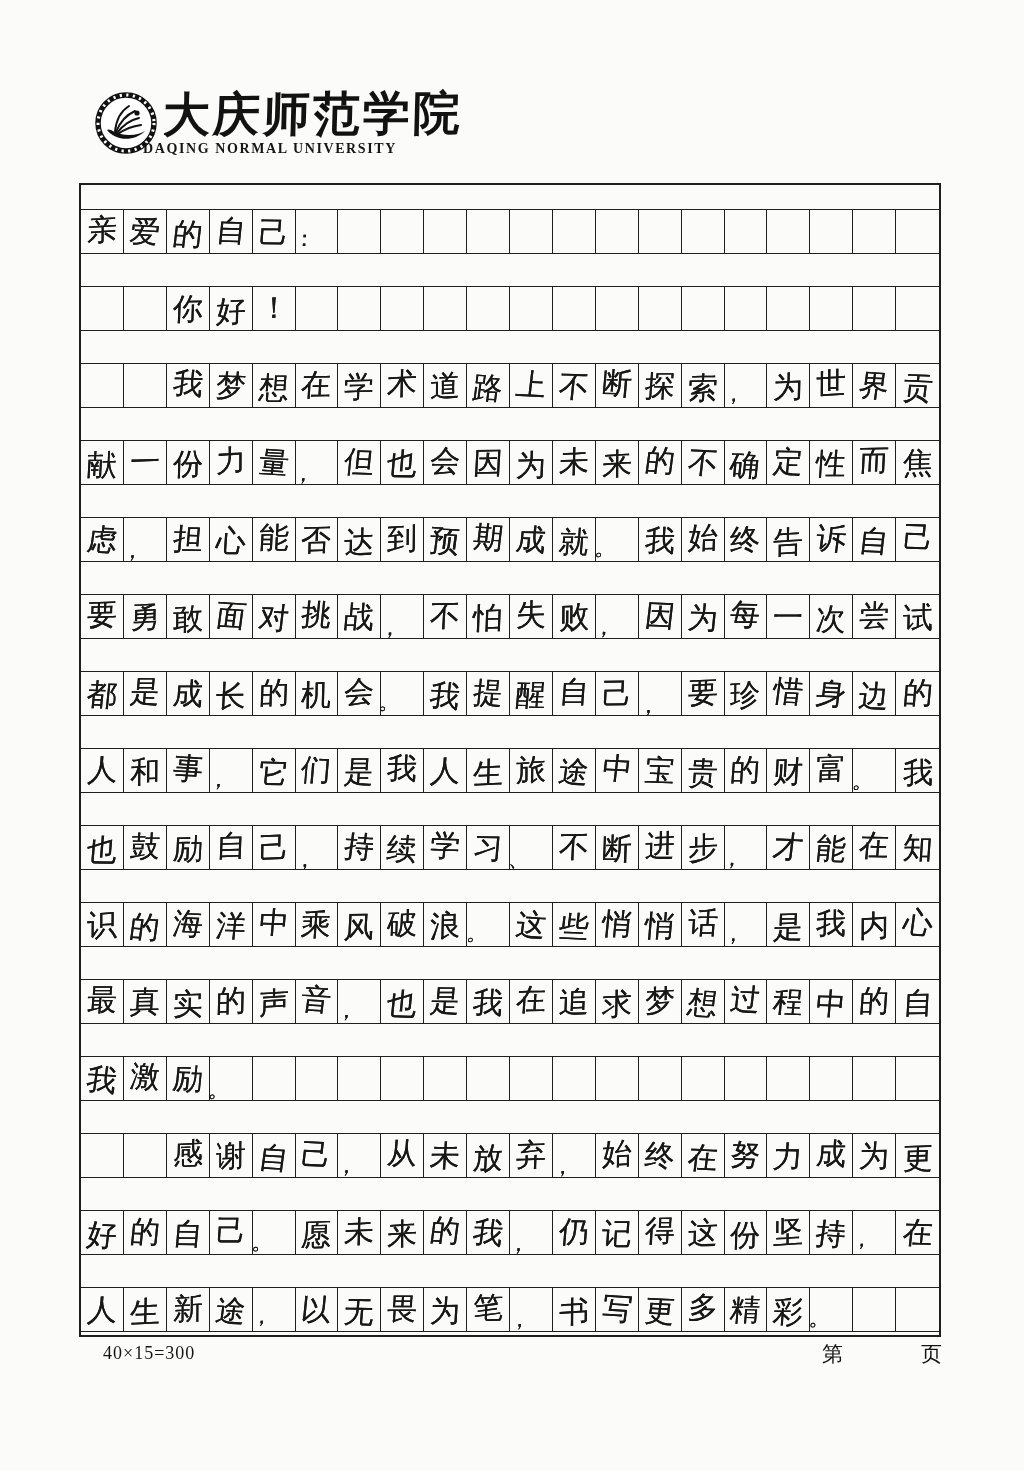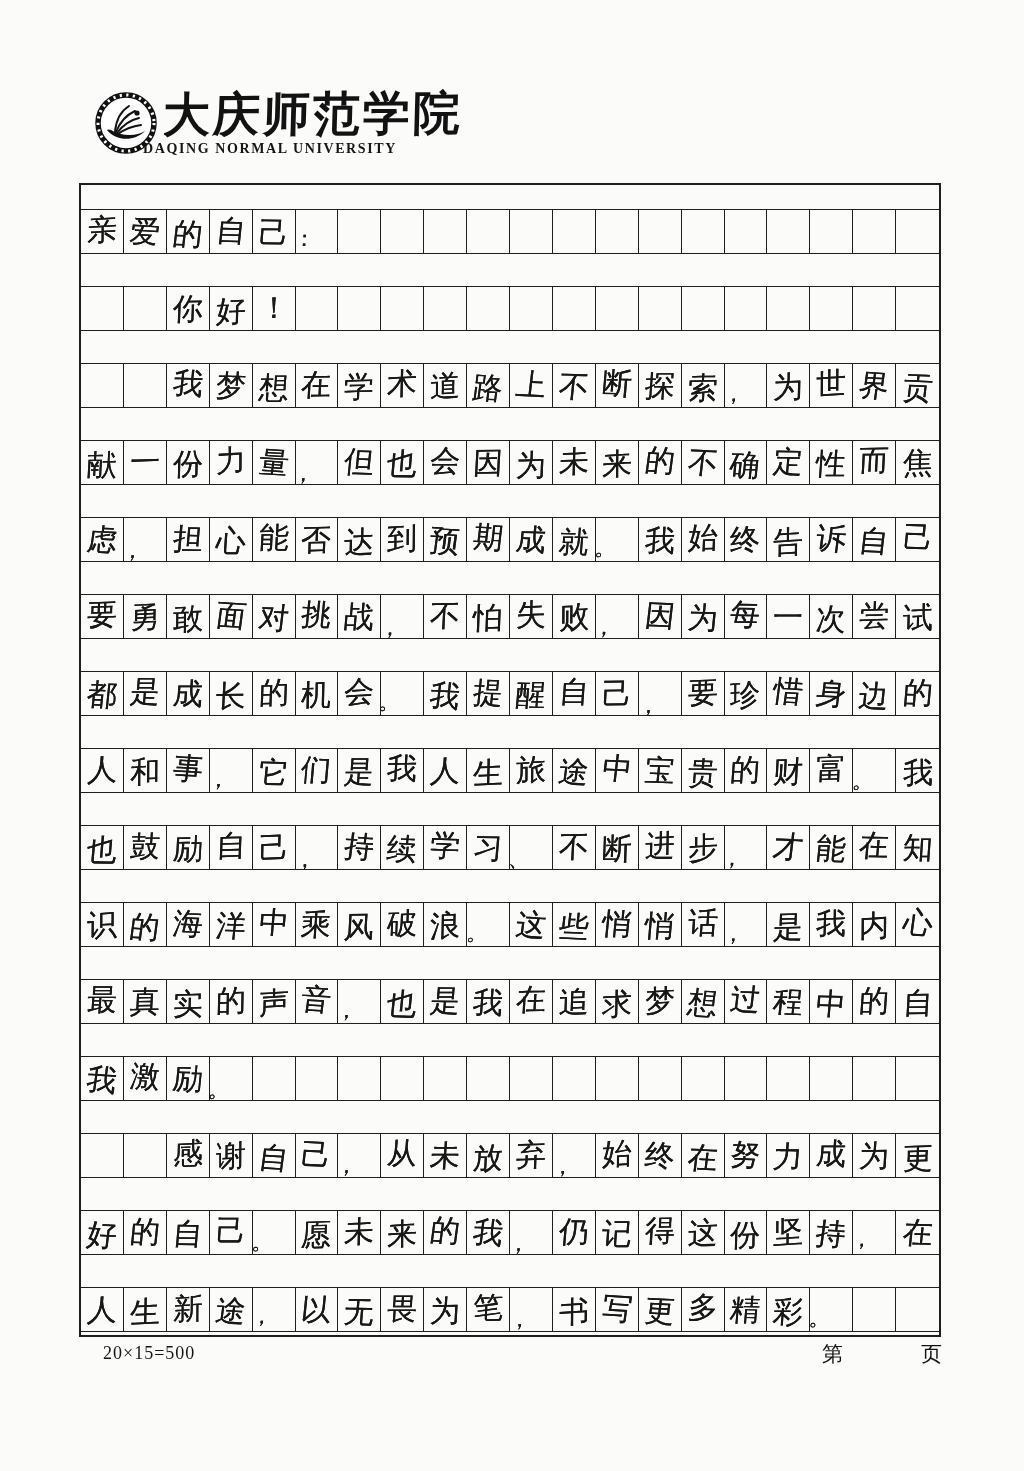--- a/index.html
+++ b/index.html
@@ -929,19 +929,19 @@
           <span class="hw" style="transform: skewX(-4deg) rotate(0deg) translateY(2.2px);">彩</span>
         </div>
         <div class="cell">
           <span class="hw punct" style="transform: skewX(-4deg) rotate(-0.9deg) translateY(-1.1px) translate(-11px, 9px);">。</span>
         </div>
         <div class="cell"></div>
         <div class="cell"></div>
       </div>
     </div>
 
-  <div class="foot-spec">20×15=500</div>
+  <div class="foot-spec">40×15=300</div>
   <div class="foot-page">
     <span>第</span>
     <span>页</span>
   </div>
 
 </div>
 
 </body></html>

